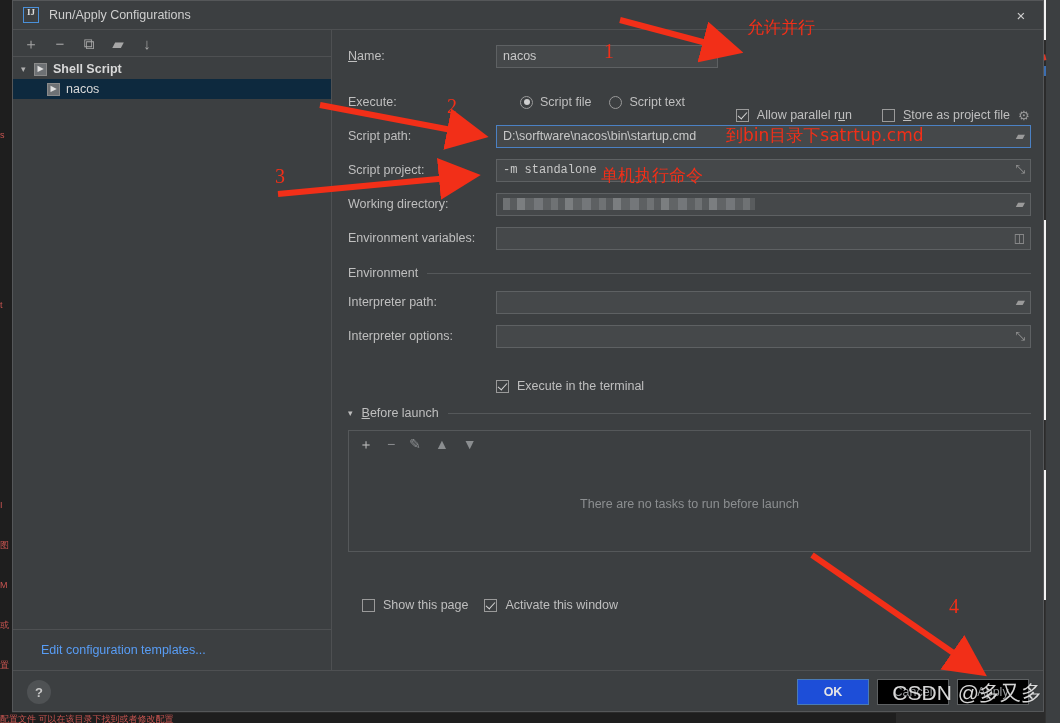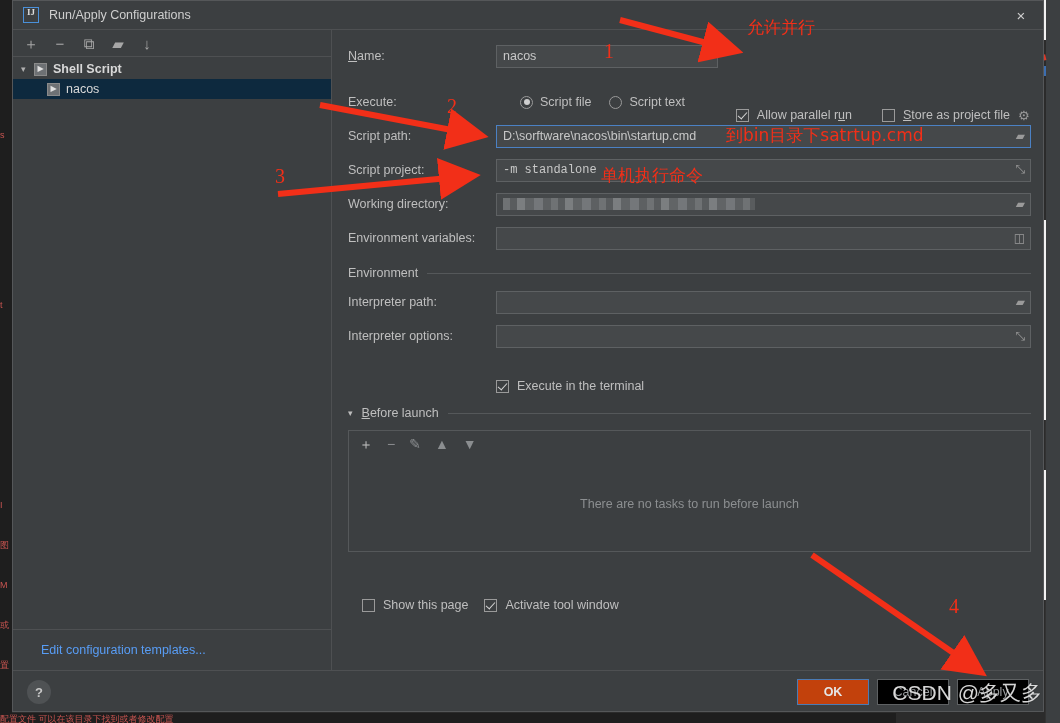--- a/index.html
+++ b/index.html
@@ -438,21 +438,21 @@
     background: #000000;
     color: #d2d2d2;
     font-size: 12.5px;
     display: flex;
     align-items: center;
     justify-content: center;
     box-sizing: border-box;
     padding: 0 14px;
   }
   .btn.primary {
-    background: #c2410c;
+    background: #1d4ed8;
     border-color: #4a7bb5;
     color: #e6e6e6;
     font-weight: bold;
   }
   .btn.disabled { color: #9a9d9f; }
 
   
   #annotations {
     position: absolute;
     inset: 0;
@@ -660,21 +660,21 @@
         <div id="bl-empty">There are no tasks to run before launch</div>
       </div>
 
       <div id="bottom-checks">
         <div class="cb-item">
           <span class="cb"></span>
           <span>Show this page</span>
         </div>
         <div class="cb-item">
           <span class="cb checked"></span>
-          <span>Activate tool window</span>
+          <span>Activate this window</span>
         </div>
       </div>
 
     </div>
   </div>
 
   <div id="footer">
     <div id="help-btn">?</div>
     <div id="footer-buttons">
       <div class="btn primary">OK</div>

